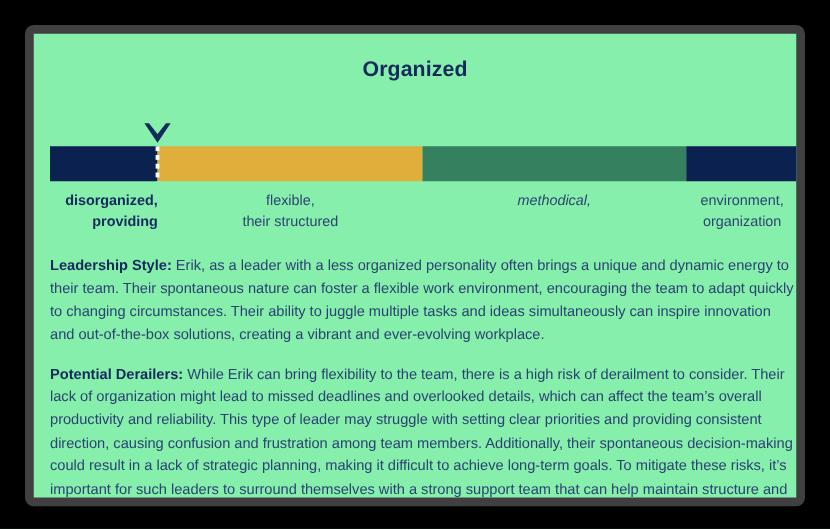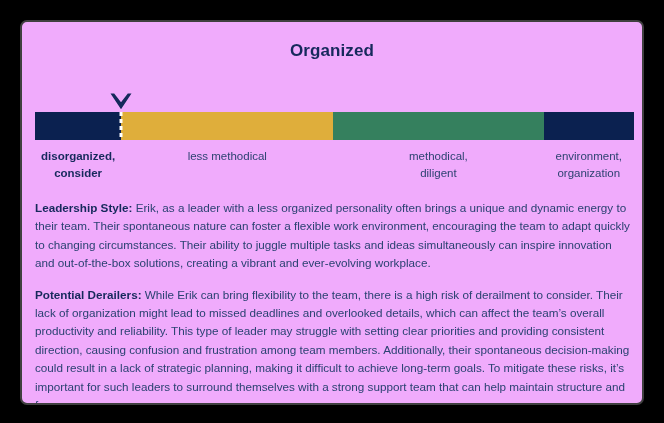--- a/index.html
+++ b/index.html
@@ -6,22 +6,22 @@
   html, body {
     width: 664px; height: 423px;
     background: #000000;
     font-family: "Liberation Sans", sans-serif;
     overflow: hidden;
   }
   .card {
     position: absolute;
     left: 20px; top: 20px;
     width: 624px; height: 385px;
-    background: #f0abfc;
-    border: 2px solid #404040;
+    background: #86efac;
+    border: 7px solid #404040;
     border-radius: 7px;
     box-shadow: 0 1px 3px rgba(0,0,0,0.18);
     overflow: hidden;
   }
   .title {
     position: absolute;
     left: 0; top: 19px;
     width: 100%;
     text-align: center;
     font-size: 17px;
@@ -67,21 +67,21 @@
     left: 0; top: 76px;
     width: 599px;
     display: flex;
   }
   .label {
     font-size: 11.5px;
     color: #2E4372;
     text-align: center;
     line-height: 17px;
   }
-  .label.active { font-weight: bold; color: #16295C; }
+  .label.active { font-weight: bold; color: #16295C; text-align: right; }
   
   .body {
     position: absolute;
     left: 13px; top: 177px;
     width: 598px;
   }
   .para {
     font-size: 11.7px;
     line-height: 18.4px;
     color: #2B4272;
@@ -107,28 +107,28 @@
       </div>
     <div class="marker-chevron" style="left: 14.4%;">
       <svg viewBox="0 0 22 17" xmlns="http://www.w3.org/2000/svg">
         <path d="M0.5 0.5 L4.2 0.5 L11 9.2 L17.8 0.5 L21.5 0.5 L11 16.2 Z" fill="#16295C"></path>
       </svg>
     </div>
     <div class="marker-line" style="left: 14.4%;"></div>
     <div class="labels">
         <div class="label active" style="width: 14.4%;">
           <div>disorganized,</div>
-          <div>consider</div>
+          <div>providing</div>
         </div>
         <div class="label" style="width: 35.4%;">
-          <div>less methodical</div>
+          <div>flexible,</div>
+          <div>their structured</div>
         </div>
-        <div class="label" style="width: 35.1%;">
+        <div class="label" style="width: 35.1%; font-style: italic;">
           <div>methodical,</div>
-          <div>diligent</div>
         </div>
         <div class="label" style="width: 15.1%;">
           <div>environment,</div>
           <div>organization</div>
         </div>
       </div>
   </div>
 
   <div class="body">
       <p class="para"><span class="lead">Leadership Style:</span><span> Erik, as a leader with a less organized personality often brings a unique and dynamic energy to their team. Their spontaneous nature can foster a flexible work environment, encouraging the team to adapt quickly to changing circumstances. Their ability to juggle multiple tasks and ideas simultaneously can inspire innovation and out-of-the-box solutions, creating a vibrant and ever-evolving workplace.</span></p>

